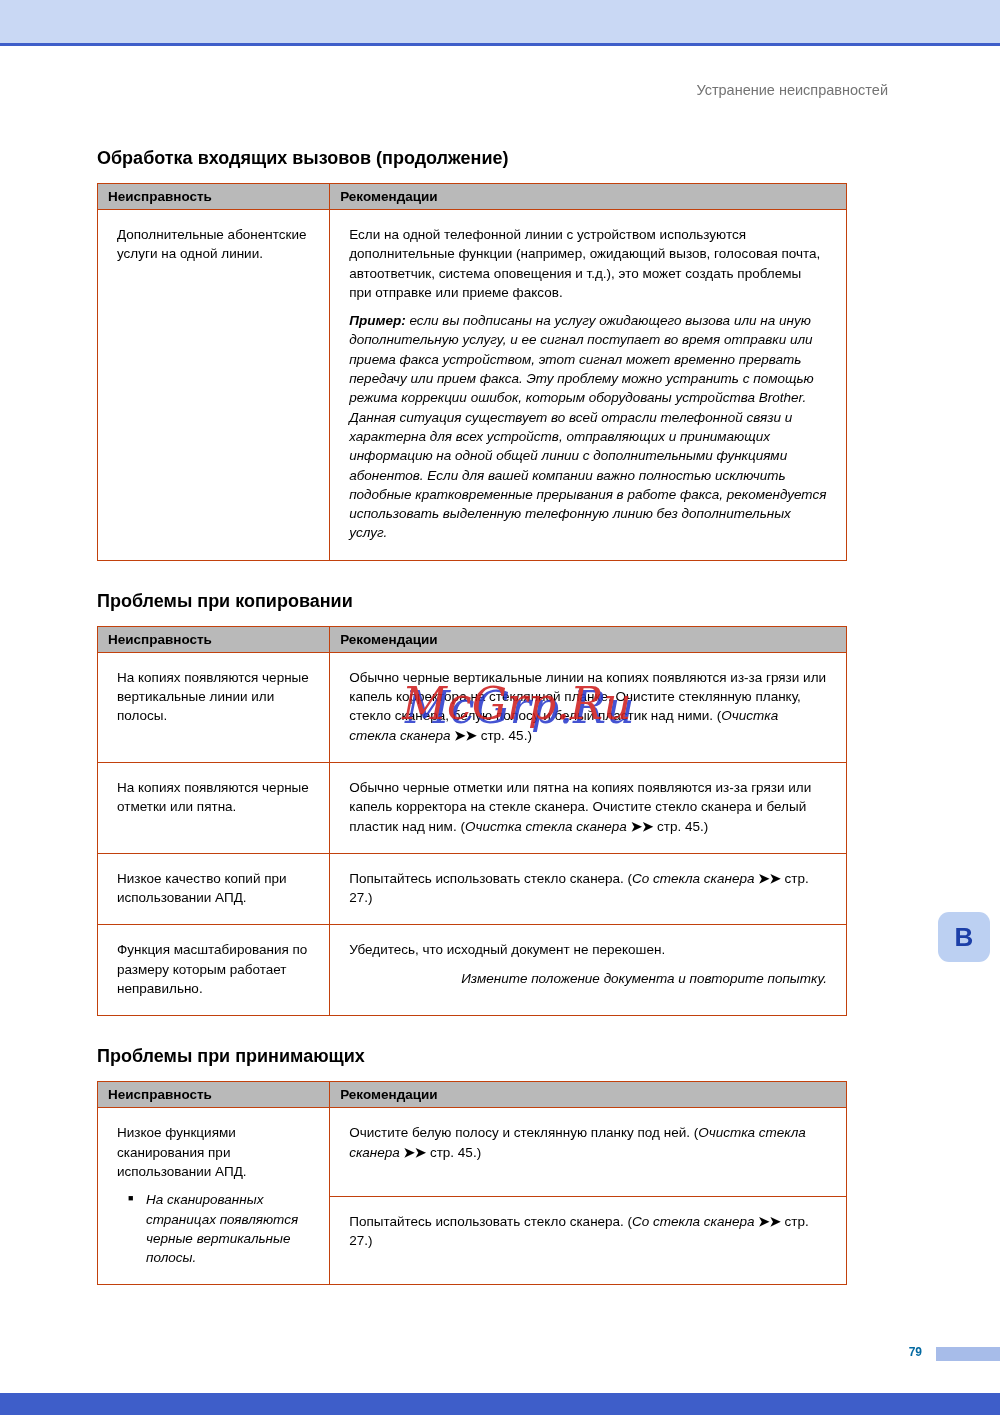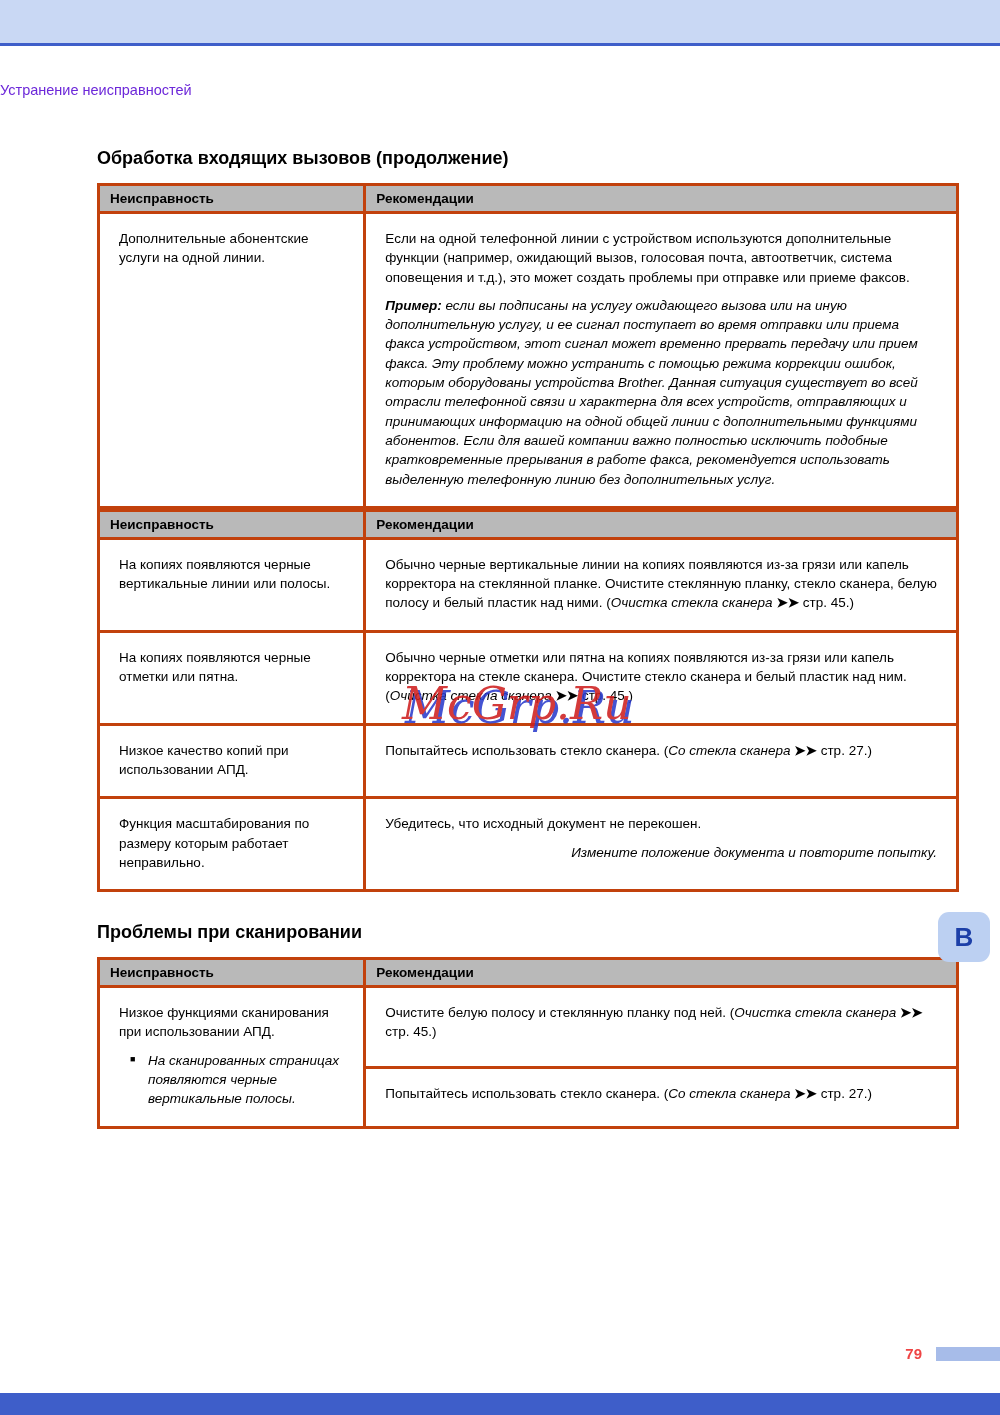--- a/index.html
+++ b/index.html
@@ -15,46 +15,47 @@
   }
 
   
   .top-band {
     height: 46px;
     background: #c9d8f4;
     border-bottom: 3px solid #3e5ec9;
   }
 
   .running-header {
-    color: #6d28d9;
+    text-align: right;
+    color: #737373;
     font-size: 14.5px;
     margin: 36px 112px 0 0;
   }
 
   .content {
     margin-left: 97px;
-    width: 862px;
+    width: 750px;
   }
 
   h2.section-title {
     font-size: 18px;
     font-weight: bold;
     color: #000;
     margin: 30px 0 14px 0;
   }
   h2.section-title.first { margin-top: 50px; }
 
   table.trouble-table {
     border-collapse: collapse;
     width: 100%;
     font-size: 13.5px;
   }
   table.trouble-table th,
   table.trouble-table td {
-    border: 3px solid #c2410c;
+    border: 1px solid #c2410c;
     vertical-align: top;
     text-align: left;
     padding: 6px 10px 8px 10px;
   }
   table.trouble-table th {
     background: #b9b9b9;
     font-weight: bold;
     padding: 5px 10px;
   }
   col.fault-col { width: 31%; }
@@ -111,23 +112,23 @@
     font-size: 26px;
     font-weight: bold;
     color: #1c3fa8;
   }
 
   
   .footer-pageno {
     position: absolute;
     top: 1345px;
     right: 78px;
-    font-size: 15px;
-    font-weight: bold;
-    color: #ef4444;
+    font-size: 12px;
+    font-weight: bold;
+    color: #0369a1;
   }
   .footer-bar {
     position: absolute;
     top: 1347px;
     right: 0;
     width: 64px;
     height: 14px;
     background: #a7bce9;
   }
   .bottom-band {
@@ -164,20 +165,21 @@
             <p>Дополнительные абонентские услуги на одной линии.</p>
           </td>
       <td>
             <p>Если на одной телефонной линии с устройством используются дополнительные функции (например, ожидающий вызов, голосовая почта, автоответчик, система оповещения и т.д.), это может создать проблемы при отправке или приеме факсов.</p>
             <p><strong>Пример: </strong>если вы подписаны на услугу ожидающего вызова или на иную дополнительную услугу, и ее сигнал поступает во время отправки или приема факса устройством, этот сигнал может временно прервать передачу или прием факса. Эту проблему можно устранить с помощью режима коррекции ошибок, которым оборудованы устройства Brother. Данная ситуация существует во всей отрасли телефонной связи и характерна для всех устройств, отправляющих и принимающих информацию на одной общей линии с дополнительными функциями абонентов. Если для вашей компании важно полностью исключить подобные кратковременные прерывания в работе факса, рекомендуется использовать выделенную телефонную линию без дополнительных услуг.</p>
           </td>
     </tr>
   </tbody>
     </table>
 
+  <h2 class="section-title">Проблемы при копировании</h2>
   <table class="trouble-table">
     <colgroup>
         <col class="fault-col">
         <col class="rec-col">
       </colgroup>
     <tbody>
         <tr>
       <th>Неисправность</th>
       <th>Рекомендации</th>
     </tr>
@@ -210,21 +212,21 @@
             <p>Функция масштабирования по размеру которым работает неправильно.</p>
           </td>
       <td>
             <p class="tight">Убедитесь, что исходный документ не перекошен.</p>
             <p class="tight">Измените положение документа и повторите попытку.</p>
           </td>
     </tr>
   </tbody>
     </table>
 
-  <h2 class="section-title">Проблемы при сканировании</h2>
+  <h2 class="section-title">Проблемы при принимающих</h2>
   <table class="trouble-table">
     <colgroup>
         <col class="fault-col">
         <col class="rec-col">
       </colgroup>
     <tbody>
         <tr>
       <th>Неисправность</th>
       <th>Рекомендации</th>
     </tr>

